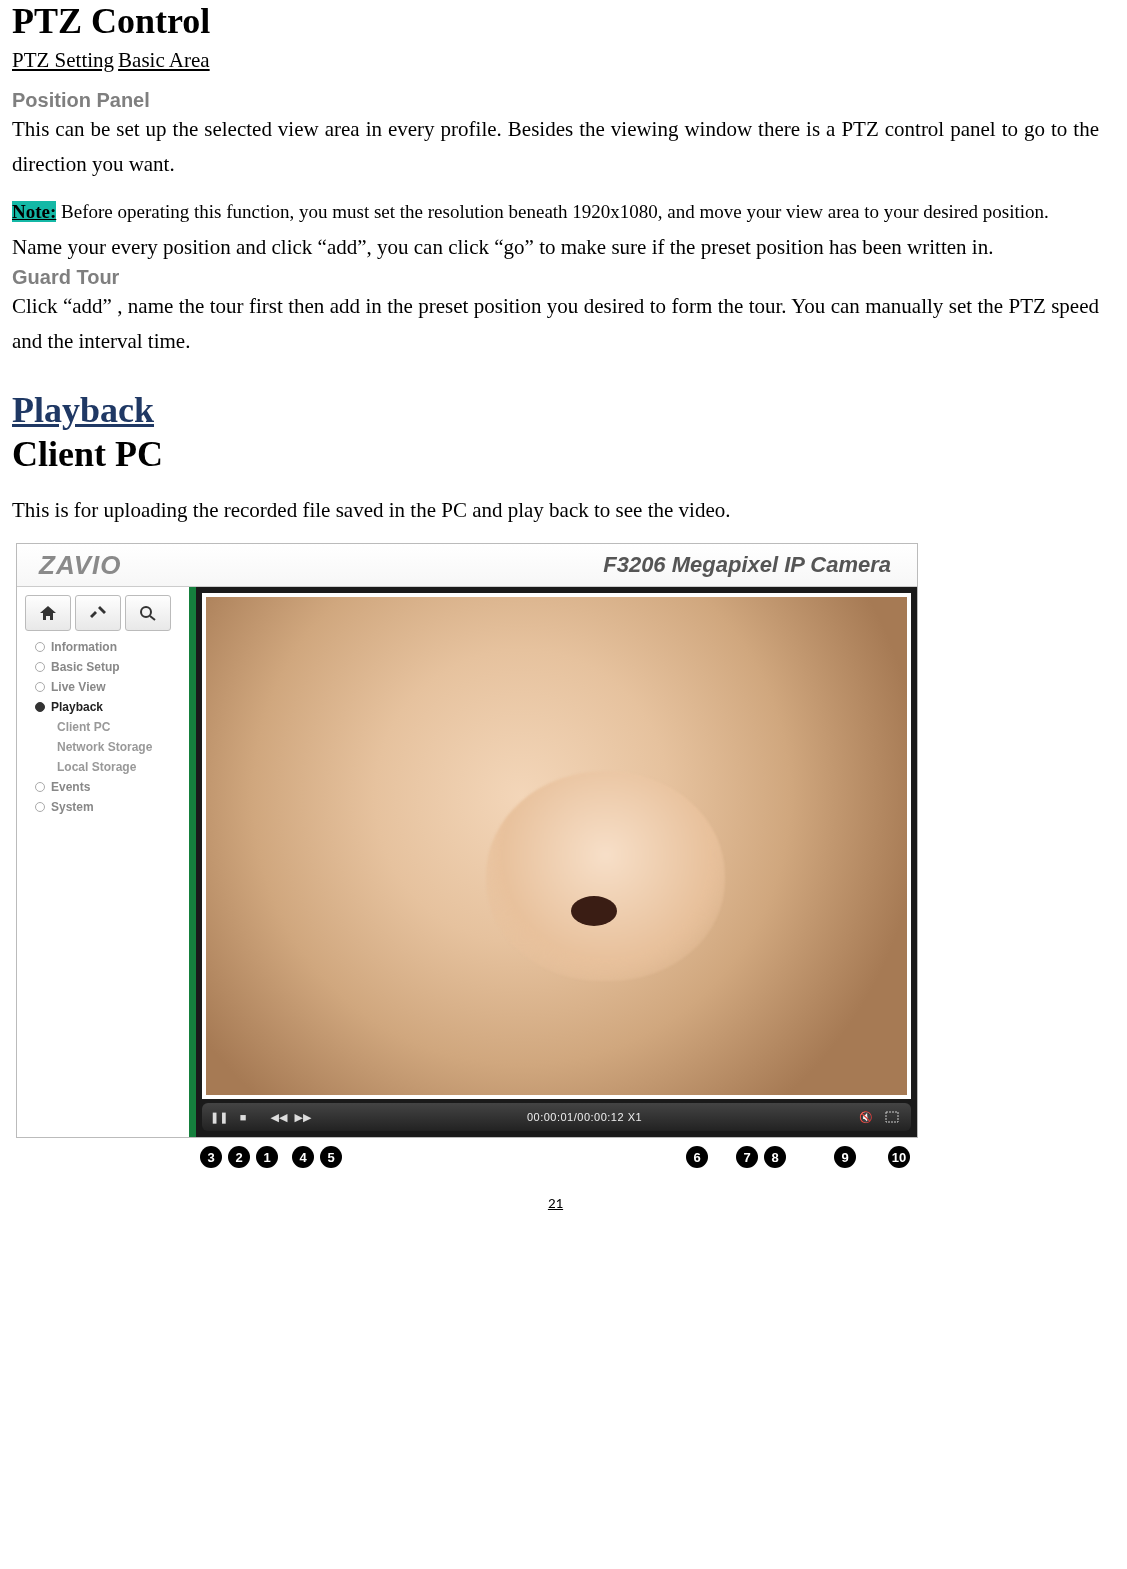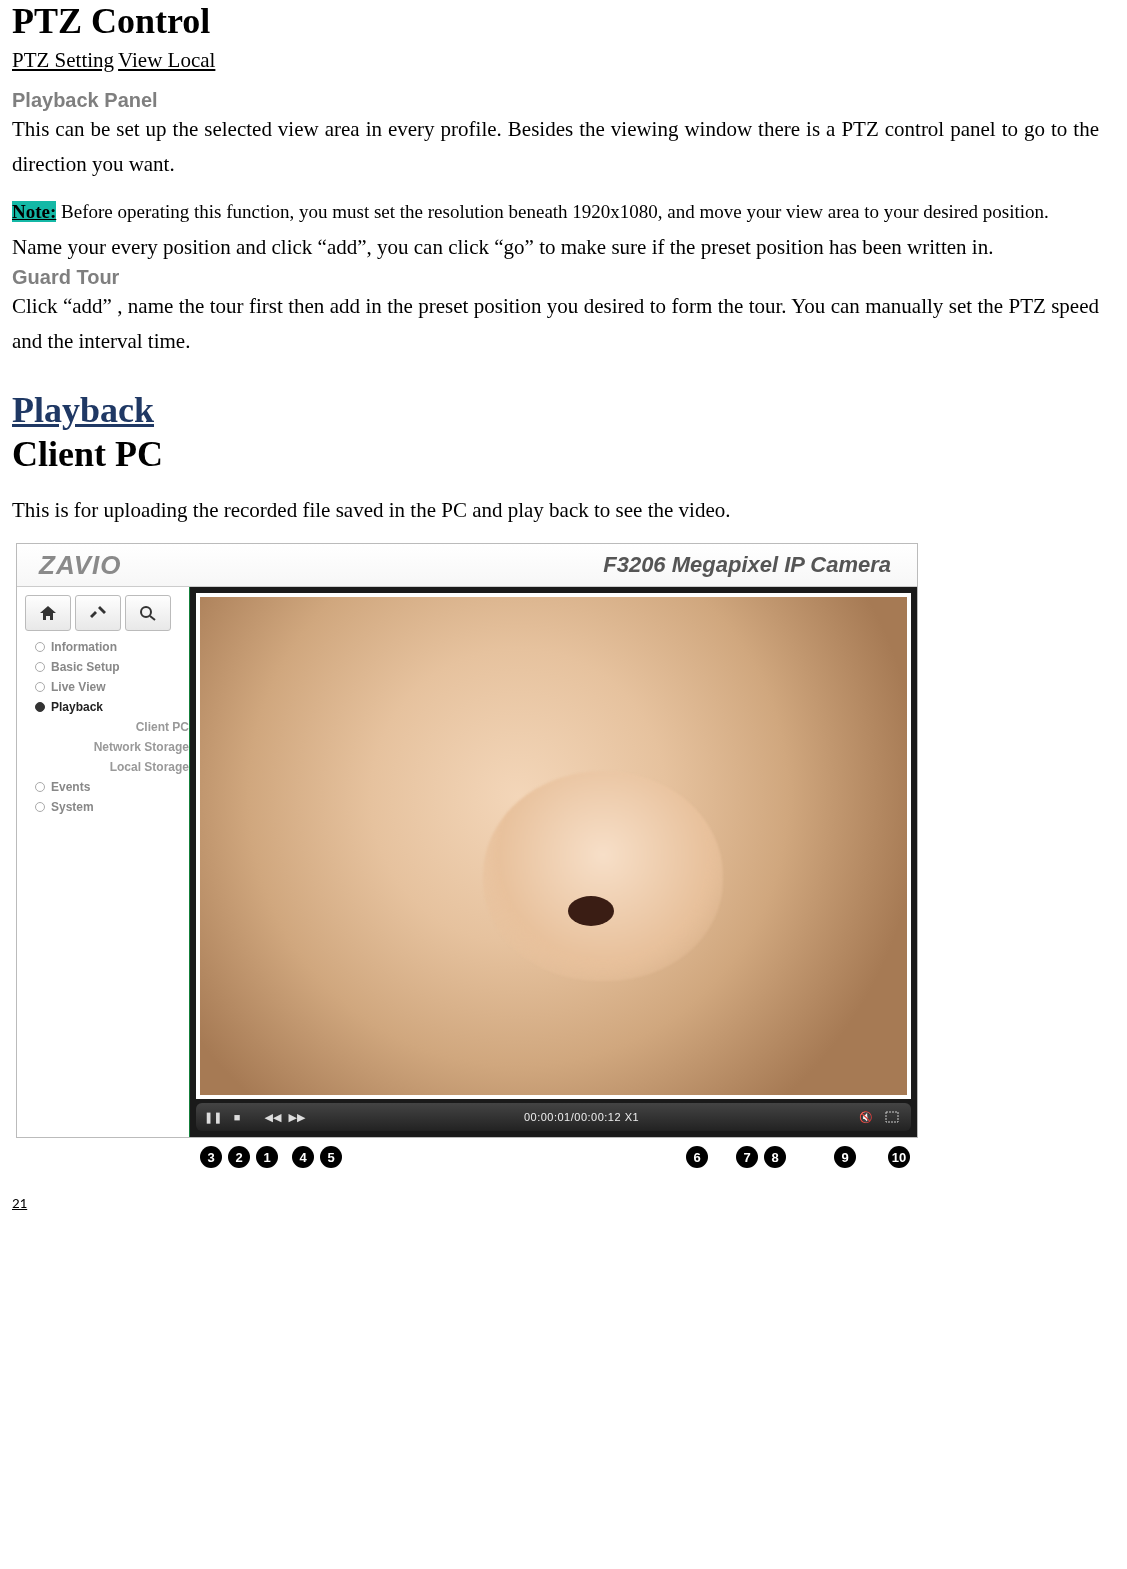--- a/index.html
+++ b/index.html
@@ -98,22 +98,21 @@
   }
   .fig-body {
     display: flex;
     min-height: 550px;
   }
   .sidebar {
     width: 172px;
     background: #fff;
     padding: 8px 0 0 0;
     font-size: 12px;
-    border-right: 1px solid #15803d;
-    text-align: right;
+    border-right: 7px solid #15803d;
   }
   .sb-icons {
     display: flex;
     gap: 4px;
     padding: 0 8px 6px 8px;
     align-items: center;
   }
   .sb-icon {
     width: 44px;
     height: 34px;
@@ -229,39 +228,40 @@
     background: #000;
     color: #fff;
     font-size: 13px;
     font-weight: bold;
     display: flex;
     align-items: center;
     justify-content: center;
     font-family: Arial, Helvetica, sans-serif;
   }
   .page-num {
+    text-align: center;
     font-size: 15px;
     margin-top: 26px;
     font-family: Calibri, Arial, sans-serif;
     text-decoration: underline;
   }
 </style>
 </head>
 <body>
 
 <div class="page">
 
   <h1 class="main-title">PTZ Control</h1>
 
   <span class="u-link">PTZ Setting</span>
 
 
-  <span class="u-link">View Local</span>
-
-  <div class="gray-sub">Playback Panel</div>
+  <span class="u-link">Basic Area</span>
+
+  <div class="gray-sub">Position Panel</div>
   <p class="body" style="margin-bottom:15px;">This can be set up the selected view area in every profile. Besides the viewing window there is a PTZ control panel to go to the direction you want.</p>
   <p class="small-body"><span class="note-hl">Note:</span><span> Before operating this function, you must set the resolution beneath 1920x1080, and move your view area to your desired position.</span></p>
 
   <p class="body" style="margin-bottom:2px;">Name your every position and click “add”, you can click “go” to make sure if the preset position has been written in.</p>
 
   <div class="gray-sub">Guard Tour</div>
   <p class="body">Click “add” , name the tour first then add in the preset position you desired to form the tour. You can manually set the PTZ speed and the interval time.</p>
 
   <h1 class="section-link">Playback</h1>
   <h1 class="sub-title">Client PC</h1>

